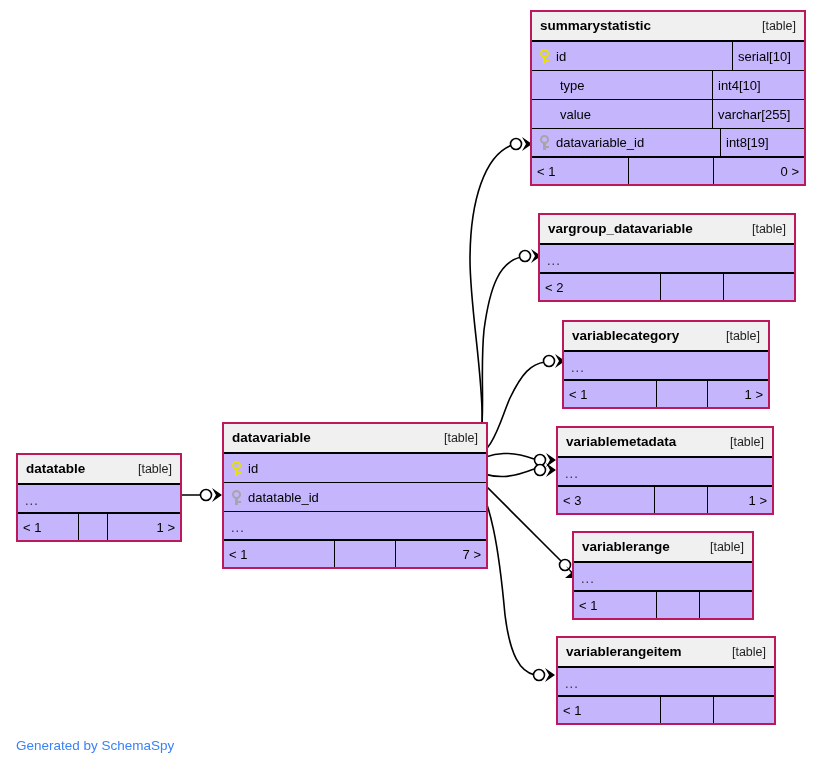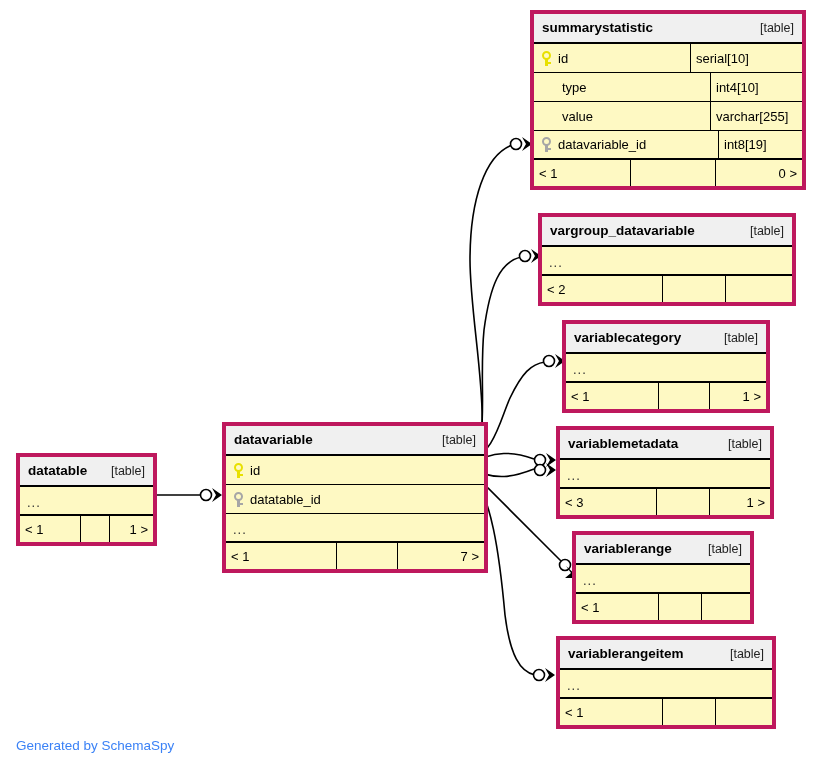--- a/index.html
+++ b/index.html
@@ -29,22 +29,22 @@
     left: 0; top: 0;
     width: 823px;
     height: 768px;
     pointer-events: none;
   }
 
   
   .db-table {
     position: absolute;
     box-sizing: border-box;
-    border: 4px solid #be185d;
-    background: #fef9c3;
+    border: 2px solid #be185d;
+    background: #c4b5fd;
     font-size: 13px;
     line-height: 1;
   }
   .tbl-header {
     display: flex;
     align-items: center;
     justify-content: space-between;
     background: #f0f0f0;
     border-bottom: 2px solid #000000;
     box-sizing: border-box;
@@ -222,21 +222,21 @@
     </div>
     <div class="tbl-row">
       <div class="col-name">
         <span class="key-icon key-primary">
           <span class="k-head"></span>
             <span class="k-stem"></span>
             <span class="k-tooth"></span>
         </span>
         <span class="col-label">id</span>
       </div>
-      <div class="col-type" style="width:112px;margin-left:14px;">serial[10]</div>
+      <div class="col-type" style="width:72px;margin-left:14px;">serial[10]</div>
     </div>
     <div class="tbl-row">
       <div class="col-name indent">
         <span class="col-label">type</span>
       </div>
       <div class="col-type" style="width:92px;">int4[10]</div>
     </div>
     <div class="tbl-row">
       <div class="col-name indent">
         <span class="col-label">value</span>
@@ -364,21 +364,21 @@
     <div class="tbl-row ellipsis-row">
       <div class="ellipsis">...</div>
     </div>
     <div class="tbl-footer">
       <div class="foot-cell foot-left" style="width:110px;">&lt; 1</div>
       <div class="foot-cell foot-mid" style="width:62px;"></div>
       <div class="foot-cell foot-right" style="flex:1 1 auto;">7 &gt;</div>
     </div>
   </div>
 
-  <div class="db-table" style="left:16px; top:453px; width:141px;">
+  <div class="db-table" style="left:16px; top:453px; width:166px;">
     <div class="tbl-header">
       <span class="tbl-name">datatable</span>
       <span class="tbl-tag">[table]</span>
     </div>
     <div class="tbl-row ellipsis-row">
       <div class="ellipsis">...</div>
     </div>
     <div class="tbl-footer">
       <div class="foot-cell foot-left" style="width:60px;">&lt; 1</div>
       <div class="foot-cell foot-mid" style="width:30px;"></div>

